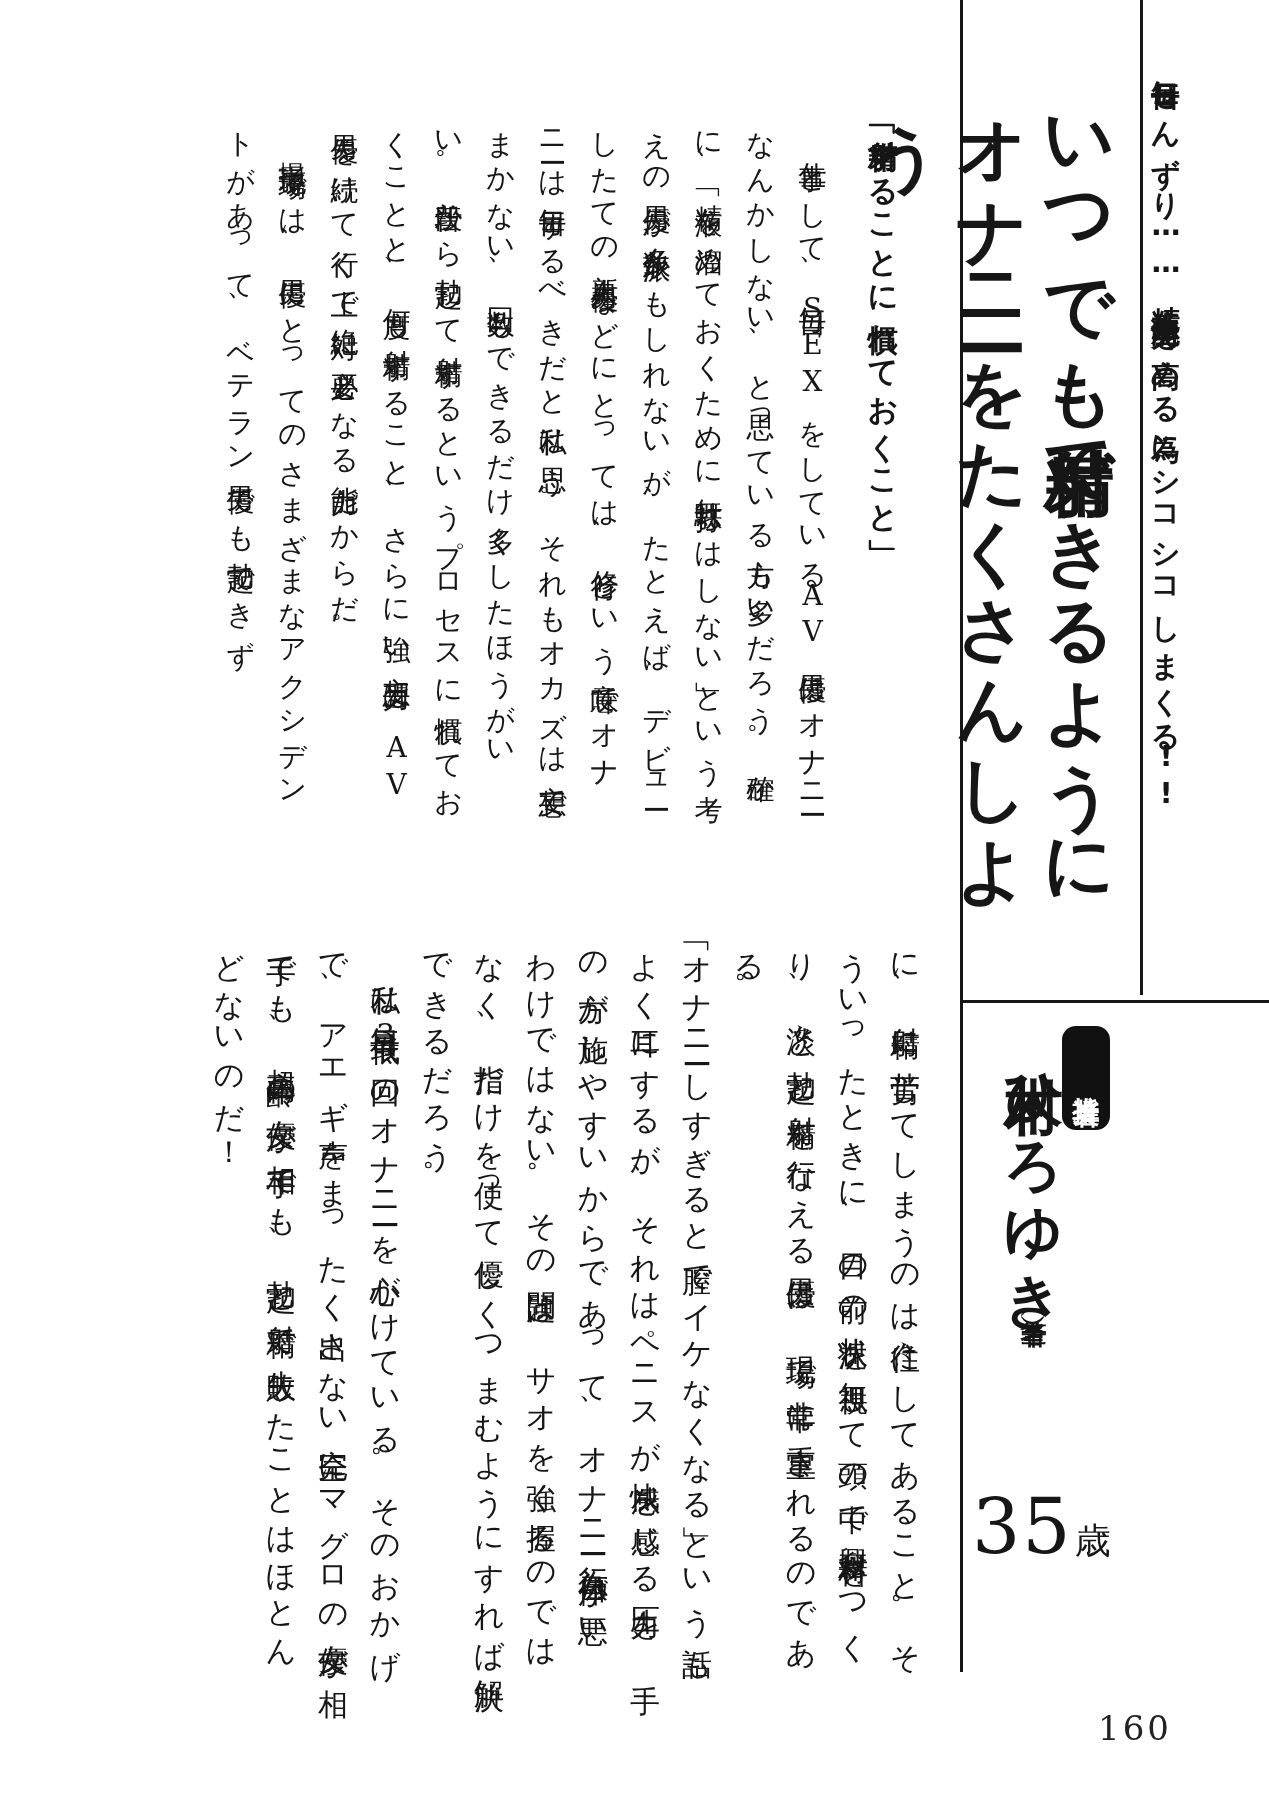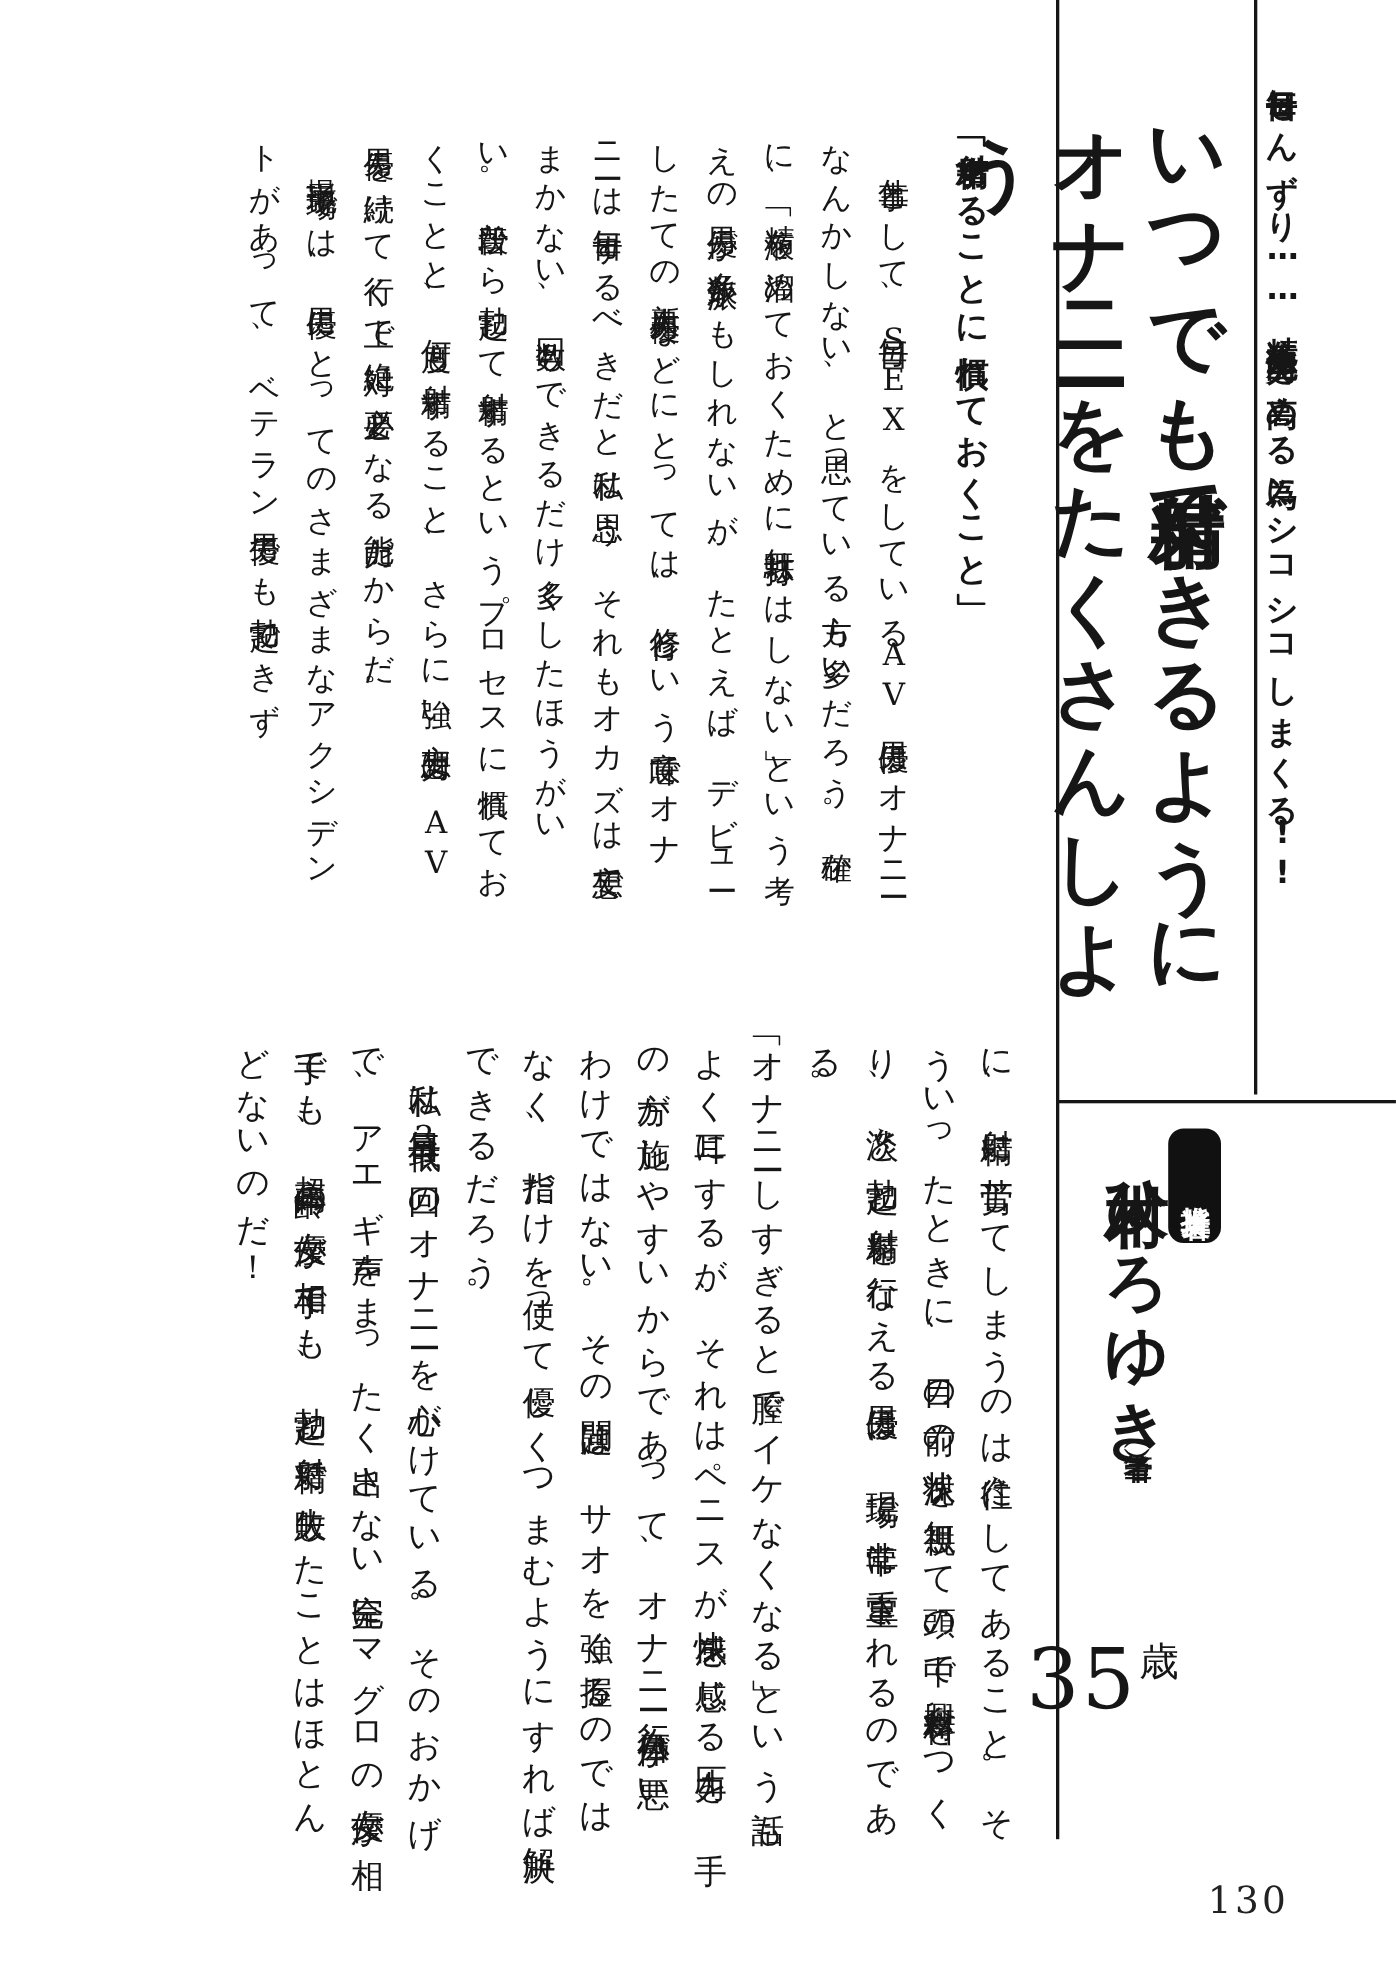--- a/index.html
+++ b/index.html
@@ -114,22 +114,23 @@
     line-height: 64px;
   }
   .author-role {
     font-size: 26px;
     letter-spacing: 0;
     text-orientation: mixed;
   }
 
   .age {
     position: absolute;
-    left: 933px; top: 1494px;
+    left: 972px; top: 1494px;
     display: flex;
+    align-items: flex-end;
   }
   .age-number {
     font-size: 76px;
     line-height: 0.88;
     letter-spacing: 2px;
   }
   .age-suffix {
     font-size: 36px;
     line-height: 1;
     margin-left: 2px;
@@ -175,13 +176,13 @@
 
 <div class="author-name v gothic">
   <span>木村ひろゆき</span><span class="author-role">（筆者）</span>
 </div>
 
 <div class="age mincho">
   <span class="age-number">35</span>
   <span class="age-suffix">歳</span>
 </div>
 
-<div class="page-number mincho">130</div>
+<div class="page-number mincho">160</div>
 
 </body></html>

